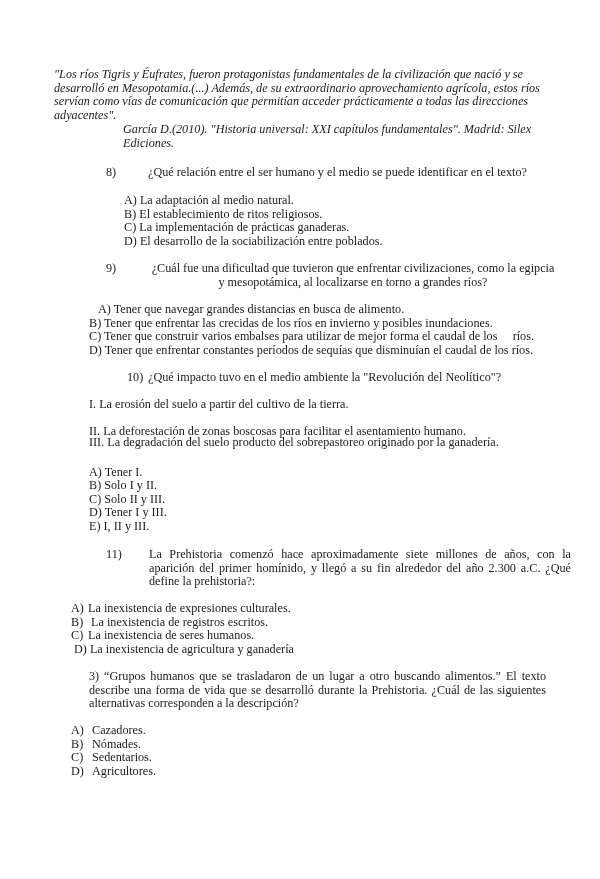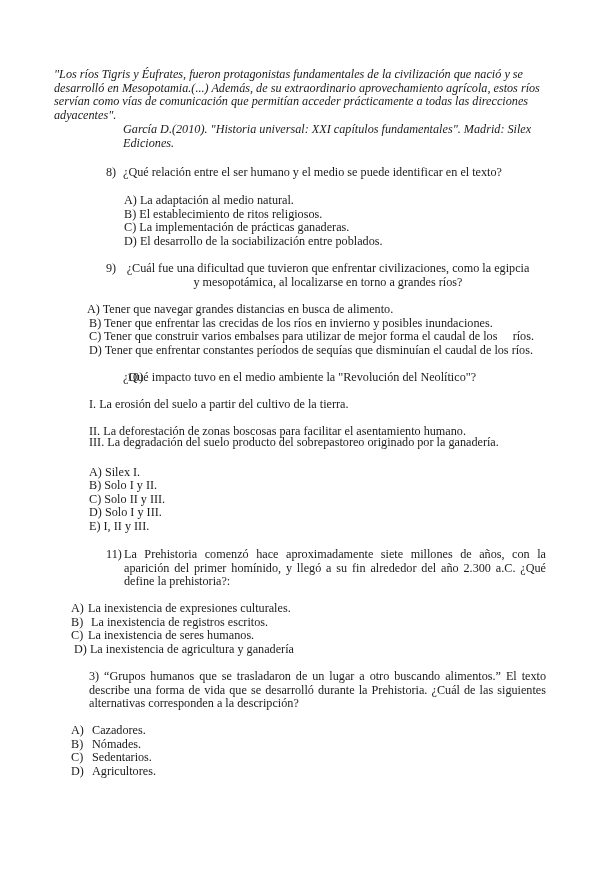--- a/index.html
+++ b/index.html
@@ -5,21 +5,21 @@
   html, body { margin: 0; padding: 0; background: #ffffff; }
   body {
     width: 600px; height: 879px; position: relative; overflow: hidden;
     font-family: "Liberation Serif", "DejaVu Serif", serif;
     font-size: 12.2px; color: #1a1a1a; line-height: 13.6px;
   }
   .abs { position: absolute; }
   .quote { left: 54px; top: 68px; width: 500px; font-style: italic; }
   .cite { left: 123px; top: 123px; width: 430px; font-style: italic; }
   .q-num { position: absolute; }
-  .q-text { position: absolute; }
+  .q-text { position: absolute; margin-left: 25px; }
   .opt { white-space: nowrap; }
   .justify { text-align: justify; text-align-last: left; }
   .lbl { display: inline-block; }
 </style>
 </head>
 <body>
 
 <div class="abs quote">"Los ríos Tigris y Éufrates, fueron protagonistas fundamentales de la civilización que nació y se desarrolló en Mesopotamia.(...) Además, de su extraordinario aprovechamiento agrícola, estos ríos servían como vías de comunicación que permitían acceder prácticamente a todas las direcciones adyacentes".</div>
 <div class="abs cite">García D.(2010). "Historia universal: XXI capítulos fundamentales". Madrid: Silex Ediciones.</div>
 
@@ -28,36 +28,36 @@
   <span class="q-text" style="left:123px;top:166px;width:420px;">¿Qué relación entre el ser humano y el medio se puede identificar en el texto?</span>
   <div class="abs opt" style="left:124px;top:194px;"><span class="lbl">A)</span> <span>La adaptación al medio natural.</span></div>
   <div class="abs opt" style="left:124px;top:207.6px;"><span class="lbl">B)</span> <span>El establecimiento de ritos religiosos.</span></div>
   <div class="abs opt" style="left:124px;top:221.2px;"><span class="lbl">C)</span> <span>La implementación de prácticas ganaderas.</span></div>
   <div class="abs opt" style="left:124px;top:234.8px;"><span class="lbl">D)</span> <span>El desarrollo de la sociabilización entre poblados.</span></div>
 </div>
 
 <div>
   <span class="q-num" style="left:106px;top:262px;">9)</span>
   <span class="q-text" style="left:123px;top:262px;width:410px;text-align:center;">¿Cuál fue una dificultad que tuvieron que enfrentar civilizaciones, como la egipcia y mesopotámica, al localizarse en torno a grandes ríos?</span>
-  <div class="abs opt" style="left:87px;top:303px;"><span class="lbl">A)</span> <span>Tener que navegar grandes distancias en busca de alimento.</span></div>
+  <div class="abs opt" style="left:98px;top:303px;"><span class="lbl">A)</span> <span>Tener que navegar grandes distancias en busca de alimento.</span></div>
   <div class="abs opt" style="left:89px;top:316.6px;"><span class="lbl">B)</span> <span>Tener que enfrentar las crecidas de los ríos en invierno y posibles inundaciones.</span></div>
   <div class="abs opt" style="left:89px;top:330.2px;white-space:pre;"><span class="lbl">C)</span> <span>Tener que construir varios embalses para utilizar de mejor forma el caudal de los     ríos.</span></div>
   <div class="abs opt" style="left:89px;top:343.8px;"><span class="lbl">D)</span> <span>Tener que enfrentar constantes períodos de sequías que disminuían el caudal de los ríos.</span></div>
 </div>
 
 <div>
   <span class="q-num" style="left:107px;top:371px;margin-left:20px;">10)</span>
   <span class="q-text" style="left:123px;top:371px;width:420px;">¿Qué impacto tuvo en el medio ambiente la "Revolución del Neolítico"?</span>
   <div class="abs opt" style="left:89px;top:398px;">I. La erosión del suelo a partir del cultivo de la tierra.</div>
   <div class="abs opt" style="left:89px;top:425px;">II. La deforestación de zonas boscosas para facilitar el asentamiento humano.</div>
   <div class="abs opt" style="left:89px;top:436px;">III. La degradación del suelo producto del sobrepastoreo originado por la ganadería.</div>
-  <div class="abs opt" style="left:89px;top:465.6px;"><span class="lbl">A)</span> <span>Silex I.</span></div>
+  <div class="abs opt" style="left:89px;top:465.6px;"><span class="lbl">A)</span> <span>Tener I.</span></div>
   <div class="abs opt" style="left:89px;top:479.2px;"><span class="lbl">B)</span> <span>Solo I y II.</span></div>
   <div class="abs opt" style="left:89px;top:492.8px;"><span class="lbl">C)</span> <span>Solo II y III.</span></div>
-  <div class="abs opt" style="left:89px;top:506.4px;"><span class="lbl">D)</span> <span>Solo I y III.</span></div>
+  <div class="abs opt" style="left:89px;top:506.4px;"><span class="lbl">D)</span> <span>Tener I y III.</span></div>
   <div class="abs opt" style="left:89px;top:520px;text-align:center;"><span class="lbl">E)</span> <span>I, II y III.</span></div>
 </div>
 
 <div>
   <span class="q-num" style="left:106px;top:548px;">11)</span>
   <span class="q-text justify" style="left:124px;top:548px;width:422px;">La Prehistoria comenzó hace aproximadamente siete millones de años, con la aparición del primer homínido, y llegó a su fin alrededor del año 2.300 a.C. ¿Qué define la prehistoria?:</span>
   <div class="abs opt" style="left:71px;top:602px;"><span class="lbl" style="width:17px;">A)</span><span>La inexistencia de expresiones culturales.</span></div>
   <div class="abs opt" style="left:71px;top:615.6px;white-space:pre;"><span class="lbl" style="width:17px;">B)</span><span> La inexistencia de registros escritos.</span></div>
   <div class="abs opt" style="left:71px;top:629.2px;"><span class="lbl" style="width:17px;">C)</span><span>La inexistencia de seres humanos.</span></div>
   <div class="abs opt" style="left:74px;top:642.8px;"><span class="lbl">D)</span> <span>La inexistencia de agricultura y ganadería</span></div>

